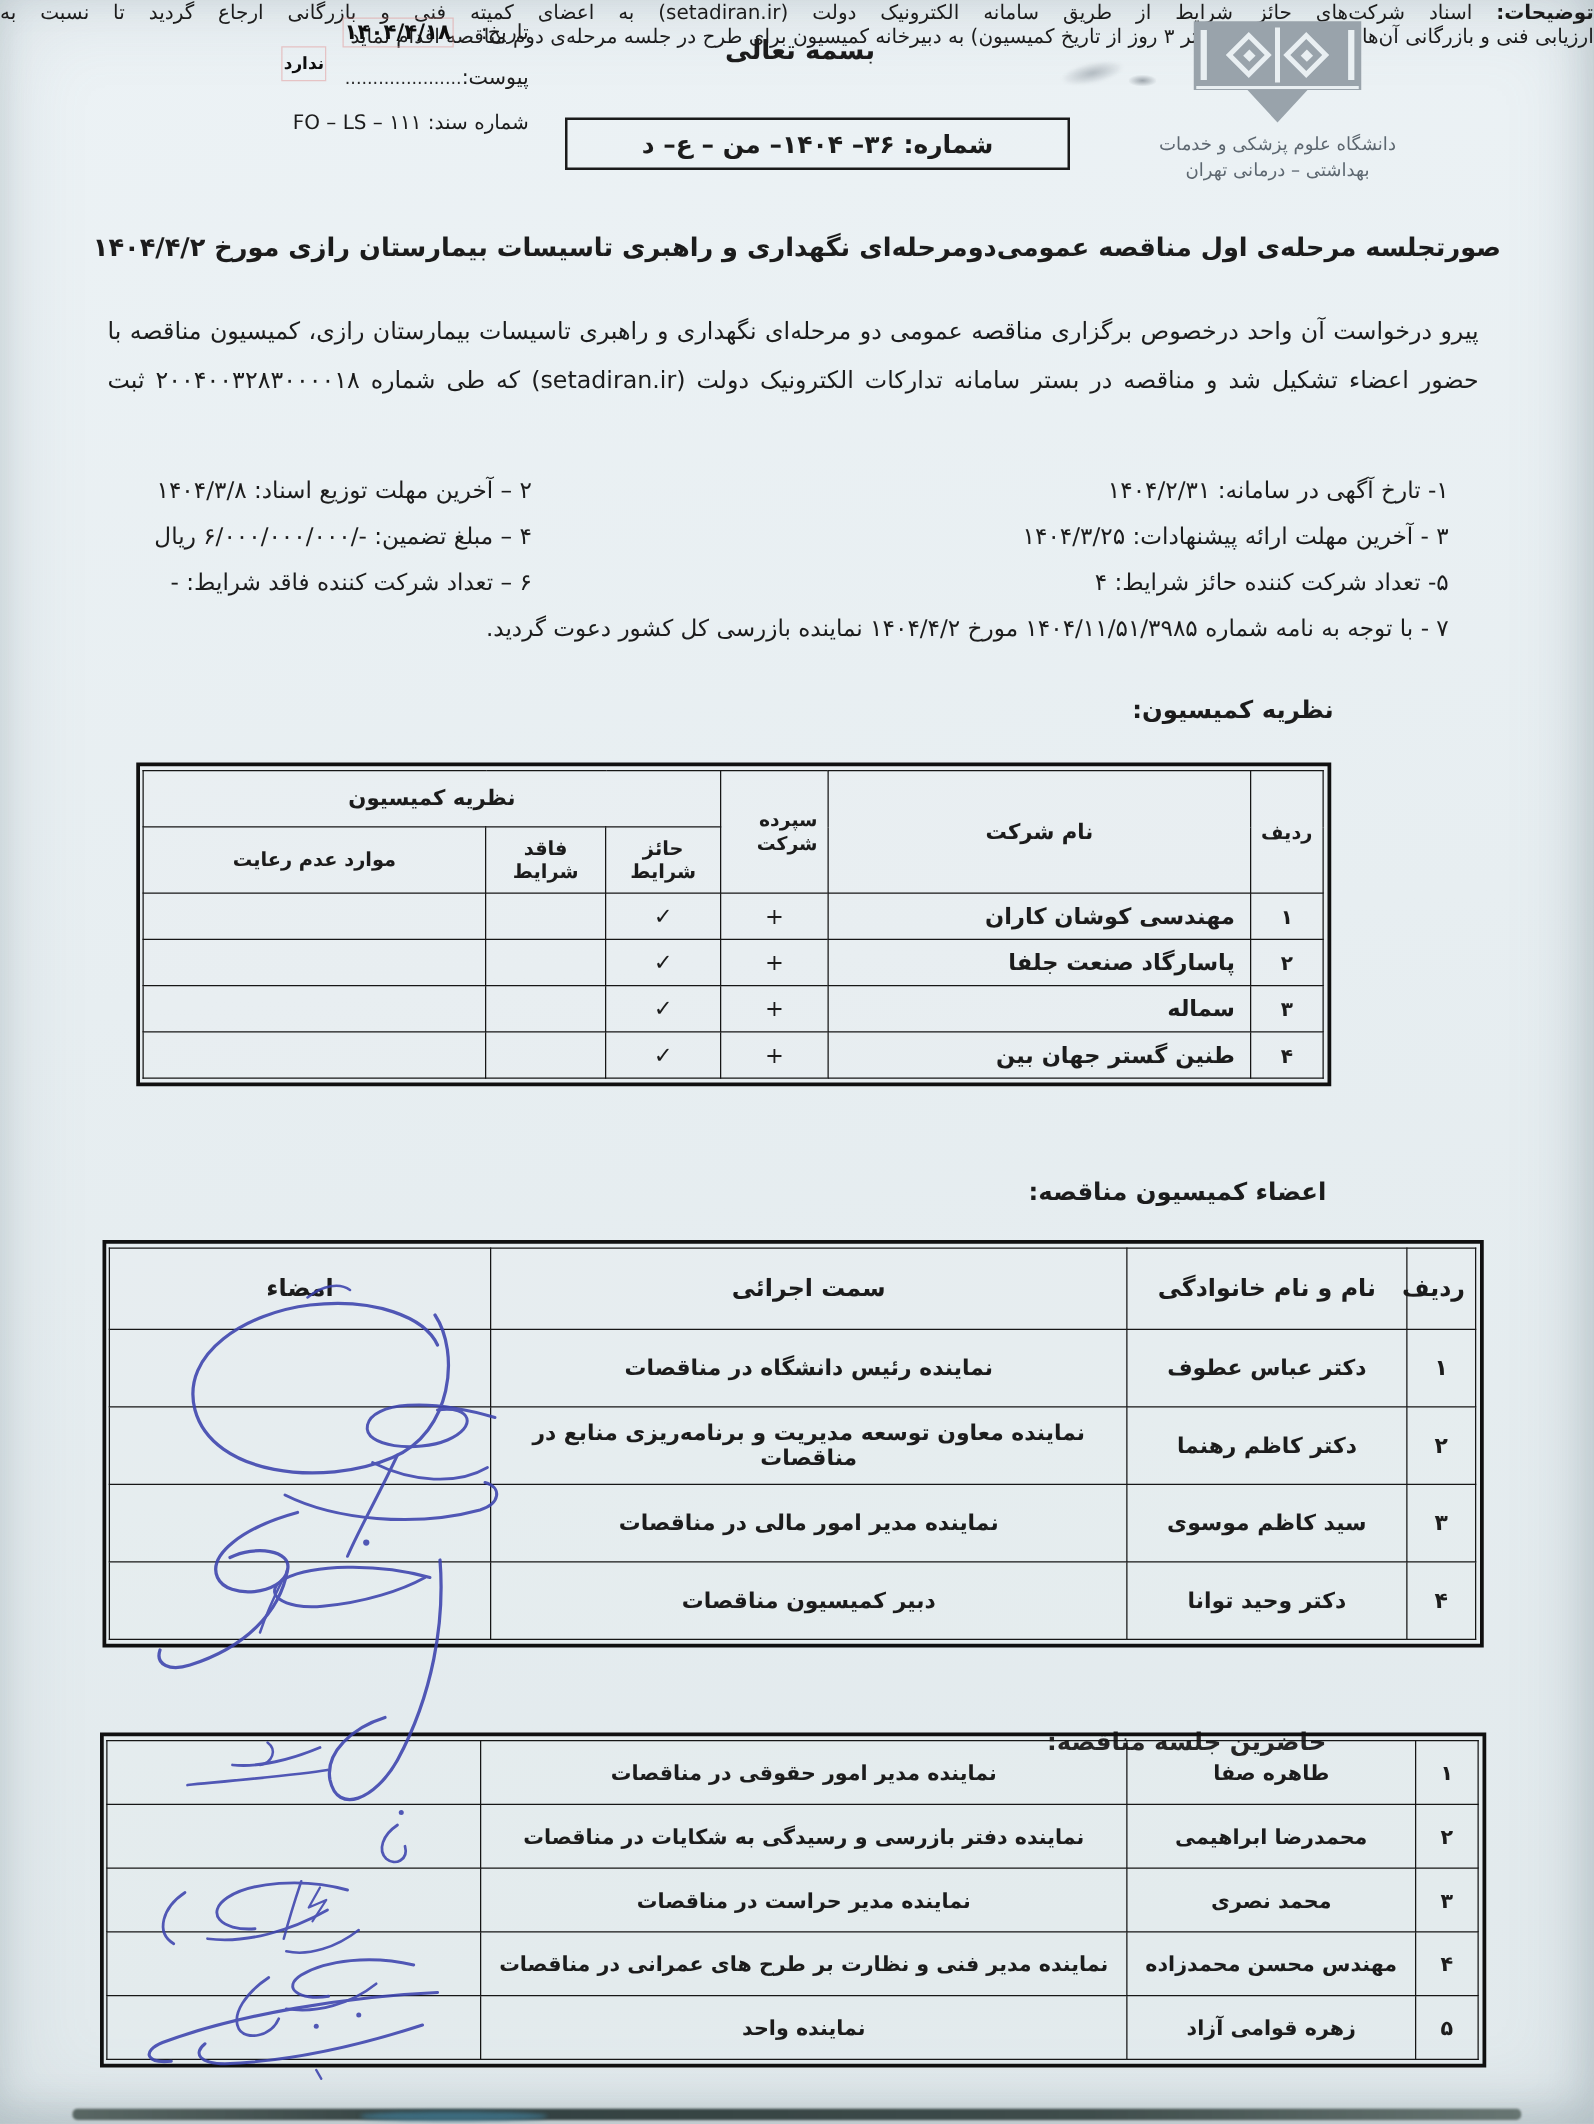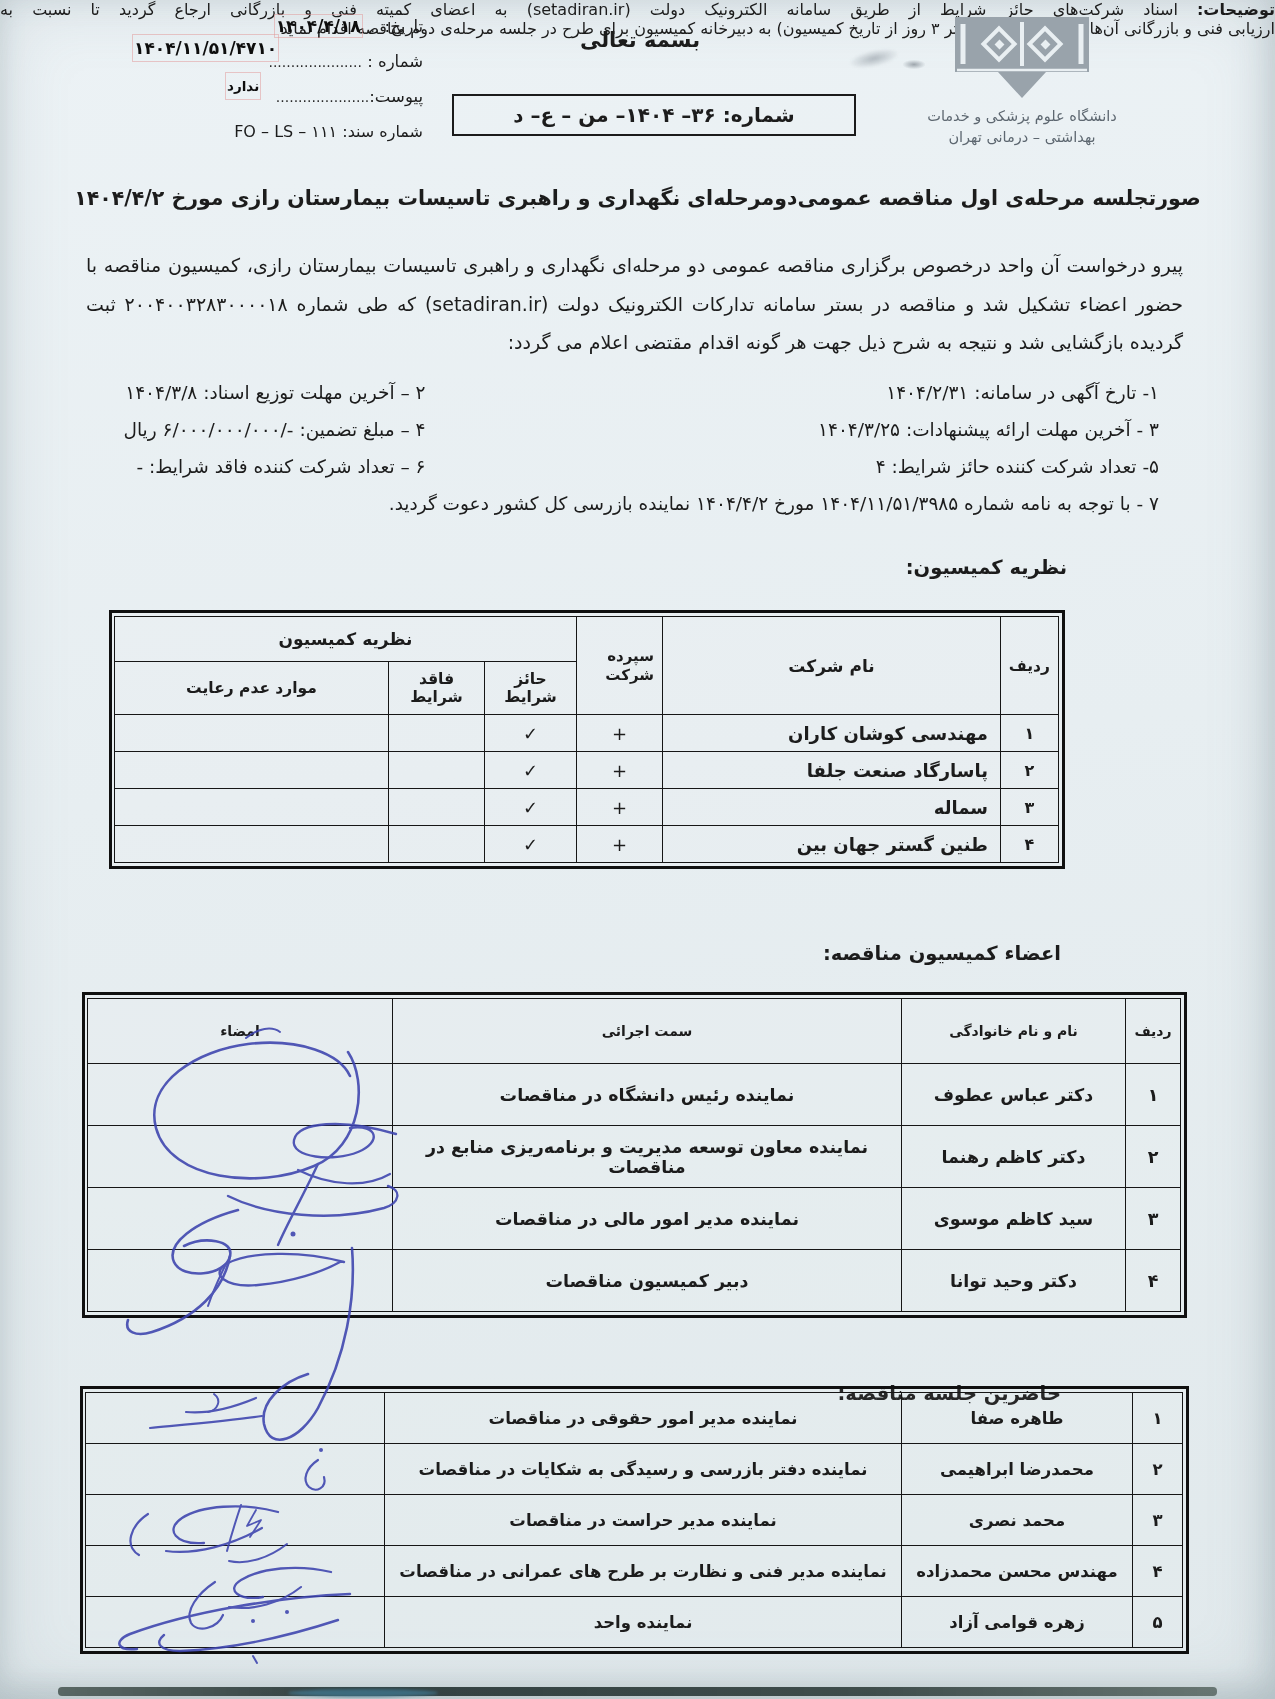--- a/index.html
+++ b/index.html
@@ -54,21 +54,21 @@
   table { width:100%; border-collapse:collapse; table-layout:fixed; }
   th,td { border:1.5px solid #161616; padding:0 8px; vertical-align:middle; }
   th { font-weight:bold; }
   .t1 .group-th { height:44px; font-size:17px; }
   .t1 .sub-th { height:52px; font-size:15.5px; }
   .t1 .dep-th { font-size:15px; line-height:19px;padding-left:38px; }
   .t1 tbody td { height:36px; }
   .t1 .company { text-align:right; font-weight:bold; font-size:18px; padding-right:12px; }
   .t1 .mark { text-align:center; font-size:18px; }
   .t1 .no, .t2 .no, .t3 .no { text-align:center; font-weight:bold; }
-  .t2 th { height:64px; font-size:14px; }
+  .t2 th { height:64px; font-size:19px; }
   .t2 td { height:61px; text-align:center; font-weight:bold; font-size:17.5px; }
   .t3 td { height:50px; text-align:center; font-weight:bold; font-size:16.5px; }
   
   .ink-overlay { position:absolute; inset:0; pointer-events:none; z-index:5; }
   .smudge-a { position:absolute; left:848px; top:50px; width:52px; height:17px; transform:rotate(-12deg);
               background:radial-gradient(ellipse, rgba(120,130,140,.5), transparent 70%); filter:blur(1px); }
   .smudge-b { position:absolute; left:903px; top:60px; width:22px; height:9px;
               background:radial-gradient(ellipse, rgba(95,105,115,.55), transparent 75%); filter:blur(.6px); }
   .scan-bottom-bar { position:absolute; left:58px; right:58px; bottom:3px; height:9px; border-radius:4px;
               background:linear-gradient(90deg, rgba(70,84,80,.85), rgba(42,56,56,.95) 25%, rgba(48,62,60,.9) 70%, rgba(80,95,90,.8));
@@ -79,25 +79,20 @@
 </head>
 <body>
 
 <div class="page">
 
   <div class="stamp-block">
     <div class="stamp-row">
       <span>تاریخ:</span>
       <span class="s-dots">...</span>
       <span class="s-val box-hint">۱۴۰۴/۴/۱۸</span>
-    </div>
-    <div class="stamp-row">
-      <span>شماره :</span>
-      <span class="s-dots">.....................</span>
-      <span class="s-val raised box-hint">۱۴۰۴/۱۱/۵۱/۴۷۱۰</span>
     </div>
     <div class="stamp-row">
       <span>پیوست:</span><span class="s-dots">.....................</span>
       <span class="s-val raised-sm box-hint">ندارد</span>
     </div>
     <div class="stamp-row s-doc">
       <span>شماره سند:</span>
       <span class="ltr">FO – LS – ۱۱۱</span>
     </div>
   </div>
@@ -121,21 +116,20 @@
     </svg>
     <div class="univ-line">دانشگاه علوم پزشکی و خدمات</div>
     <div class="univ-line">بهداشتی – درمانی تهران</div>
   </div>
 
   <div class="doc-title">صورتجلسه مرحله‌ی اول مناقصه عمومی‌دومرحله‌ای نگهداری و راهبری تاسیسات بیمارستان رازی مورخ ۱۴۰۴/۴/۲</div>
 
   <div class="intro">
     <div class="jline">پیرو درخواست آن واحد درخصوص برگزاری مناقصه عمومی دو مرحله‌ای نگهداری و راهبری تاسیسات بیمارستان رازی، کمیسیون مناقصه با</div>
     <div class="jline">حضور اعضاء تشکیل شد و مناقصه در بستر سامانه تدارکات الکترونیک دولت (setadiran.ir) که طی شماره ۲۰۰۴۰۰۳۲۸۳۰۰۰۰۱۸ ثبت</div>
-    <div class="plain">گردیده بازگشایی شد و نتیجه به شرح ذیل جهت هر گونه اقدام مقتضی اعلام می گردد:</div>
   </div>
 
   <div class="items">
     <div class="c1">۱- تارخ آگهی در سامانه: ۱۴۰۴/۲/۳۱</div>
     <div class="c2">۲ – آخرین مهلت توزیع اسناد: ۱۴۰۴/۳/۸</div>
     <div class="c1">۳ - آخرین مهلت ارائه پیشنهادات: ۱۴۰۴/۳/۲۵</div>
     <div class="c2">
       <span>۴ – مبلغ تضمین:</span>
       <span class="ltr">۶/۰۰۰/۰۰۰/۰۰۰/-</span>
       <span>ریال</span>

